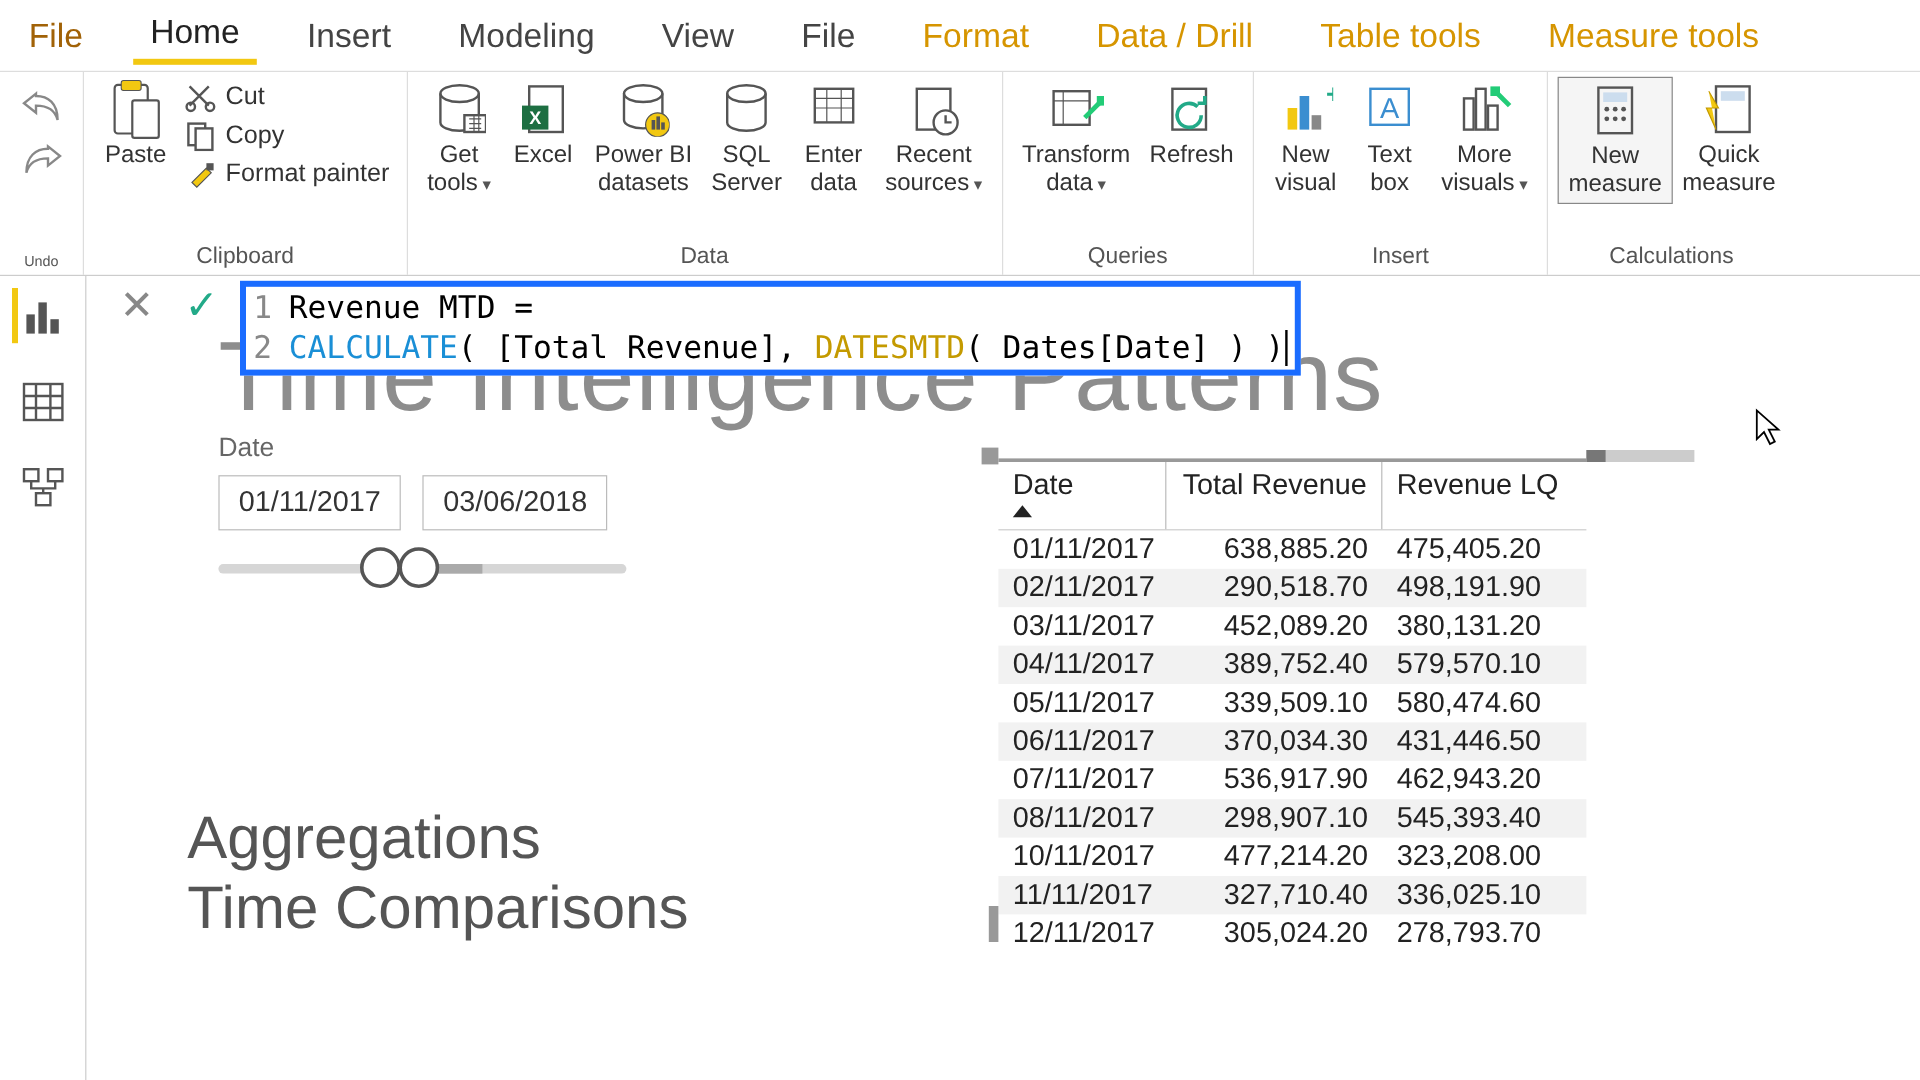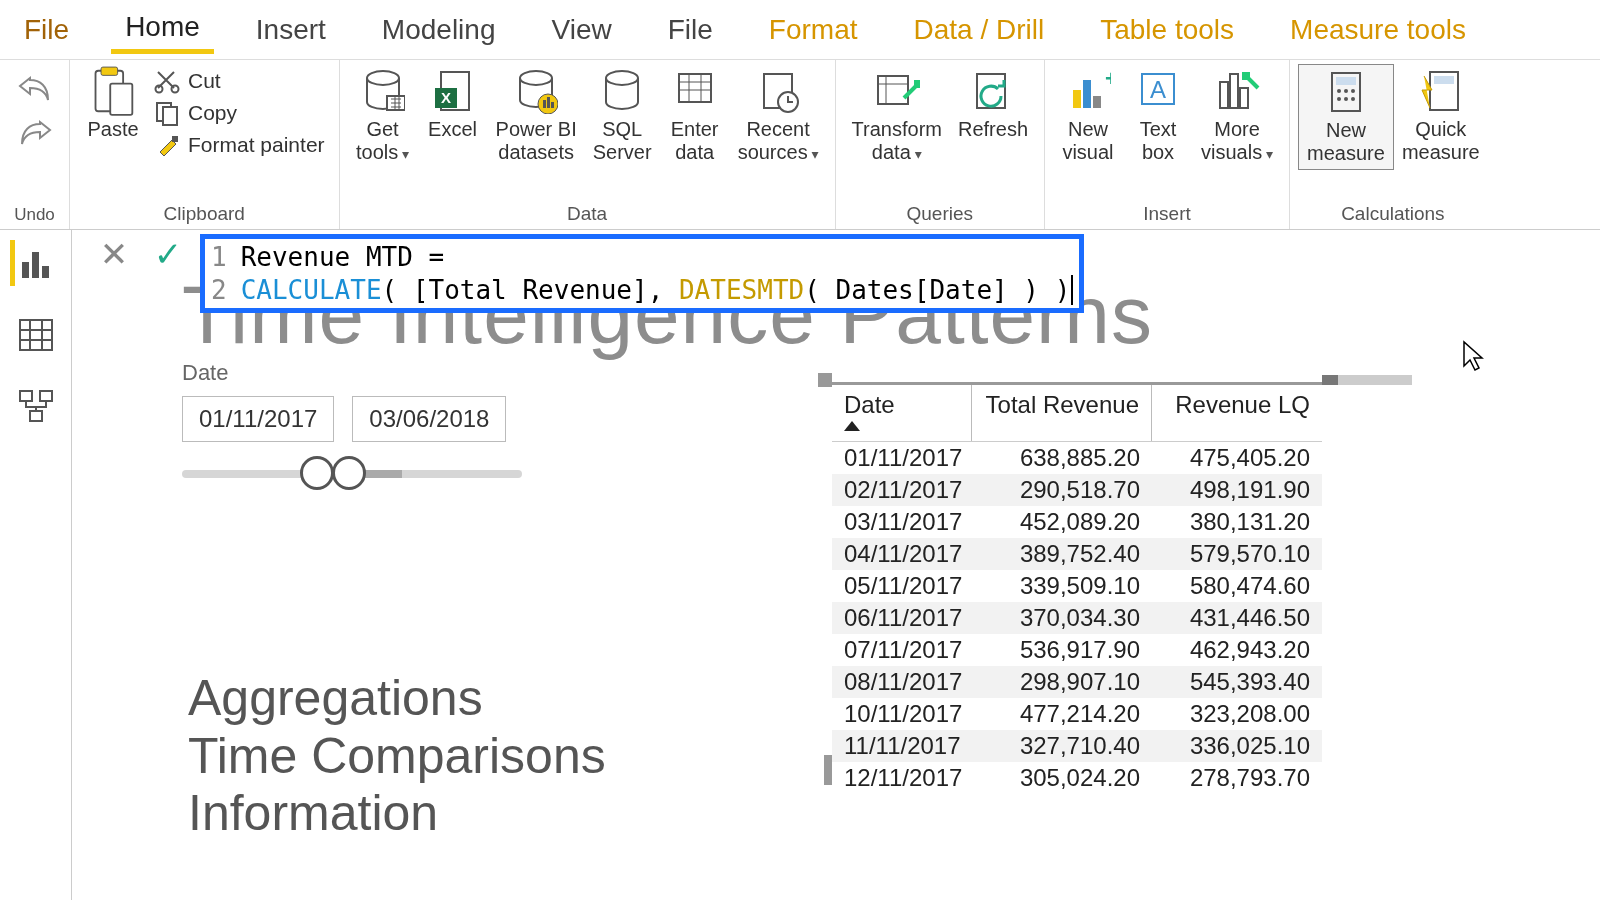--- a/index.html
+++ b/index.html
@@ -21,21 +21,21 @@
 .ribbon-btn.selected { border: 1px solid #888; background: #f5f5f5; }
 .ribbon-btn .ico { width: 46px; height: 46px; display: flex; align-items: center; justify-content: center; margin-bottom: 4px; }
 .ribbon-btn .txt { font-size: 20px; color: #333; text-align: center; line-height: 1.15; white-space: pre-line; }
 .ribbon-btn .txt.has-caret::after { content: " \25BE"; color: #555; font-size: 14px; }
 .small-btns { display: flex; flex-direction: column; gap: 6px; padding: 4px 6px; }
 .small-btn { display: flex; align-items: center; gap: 8px; font-size: 21px; color: #333; cursor: pointer; }
 .small-btn svg { width: 26px; height: 26px; }
 
 .undo-group { width: 70px; border-right: 1px solid #ddd; display: flex; flex-direction: column; align-items: center; padding: 6px 0 0 0; }
 .undo-group .u-btn { font-size: 30px; color: #888; padding: 8px; cursor: pointer; }
-.undo-group .label { font-size: 17px; color: #555; padding: 4px 0; margin-top: auto; }
+.undo-group .label { font-size: 12px; color: #555; padding: 4px 0; margin-top: auto; }
 
 
 .main { display: flex; height: calc(900px - 60px - 170px); }
 .viewrail { width: 72px; border-right: 1px solid #ccc; display: flex; flex-direction: column; align-items: center; padding-top: 10px; gap: 26px; }
 .viewrail .v-btn { width: 46px; height: 46px; display: flex; align-items: center; justify-content: center; cursor: pointer; }
 .viewrail .v-btn.active { border-left: 5px solid #f2c811; margin-left: -5px; padding-left: 5px; }
 
 
 .canvas { flex: 1; position: relative; padding: 4px 20px; }
 .formula-wrap { display: flex; align-items: flex-start; gap: 10px; }
@@ -51,37 +51,37 @@
 
 .slicer { position: absolute; top: 130px; left: 110px; }
 .slicer .sl-label { font-size: 22px; color: #666; margin-bottom: 10px; }
 .slicer .dates { display: flex; gap: 18px; }
 .slicer .dates .dv { border: 1px solid #bbb; padding: 8px 16px; font-size: 24px; color: #333; }
 .track { position: relative; width: 340px; height: 8px; background: #d6d6d6; border-radius: 4px; margin-top: 28px; }
 .track .fill { position: absolute; left: 130px; right: 120px; top: 0; bottom: 0; background: #aaa; }
 .handle { position: absolute; width: 34px; height: 34px; border: 3px solid #555; border-radius: 50%; background: #fff; top: -14px; }
 .h1 { left: 118px; } .h2 { left: 150px; }
 
-.textlist { position: absolute; top: 440px; left: 116px; }
+.textlist { position: absolute; top: 440px; left: 84px; }
 .textlist div { font-size: 50px; font-weight: 300; color: #555; line-height: 1.15; }
 
 .table-visual { position: absolute; top: 152px; left: 760px; width: 490px; border-top: 3px solid #999; background: #fff; }
 .table-visual .corner { position: absolute; top: -12px; left: -14px; width: 14px; height: 14px; background: #999; }
 .table-visual .side { position: absolute; top: 370px; left: -8px; width: 8px; height: 30px; background: #999; }
 .table-visual .scroll { position: absolute; top: -10px; right: -90px; width: 90px; height: 10px; background: #ccc; }
 .table-visual .scroll .thumb { position: absolute; left: 0; width: 16px; height: 10px; background: #777; }
 .tvh { display: flex; border-bottom: 1px solid #ccc; }
 .tvh div { padding: 6px 12px 10px 12px; font-size: 24px; font-weight: 500; color: #222; border-right: 1px solid #bbb; }
 .tvh .sort::after { content: ""; display: block; width: 0; height: 0; border-left: 8px solid transparent; border-right: 8px solid transparent; border-bottom: 10px solid #222; margin-top: 2px; }
 .tvr { display: flex; }
 .tvr div { padding: 2px 12px; font-size: 24px; color: #222; }
 .tvr:nth-child(even) { background: #f2f2f2; }
 .col-date { width: 140px; }
 .col-rev { width: 180px; text-align: right; }
-.col-lq  { width: 170px; text-align: right; }
+.col-lq  { width: 170px; }
 
 svg { display: block; }
 .mouse-cursor { position: absolute; top: 110px; left: 1390px; pointer-events: none; }
 </style>
 </head>
 <body>
 
 <div class="menubar">
   <div class="item file">File</div>
   <div class="item active">Home</div>
@@ -375,21 +375,20 @@
       <div class="track">
         <div class="fill"></div>
         <div class="handle h1"></div>
         <div class="handle h2"></div>
       </div>
     </div>
 
     <div class="textlist">
       <div>Aggregations</div>
       <div>Time Comparisons</div>
-      <div>Information</div>
     </div>
 
     <div class="table-visual">
       <div class="corner"></div>
       <div class="side"></div>
       <div class="scroll">
           <div class="thumb"></div>
         </div>
       <div class="tvh">
         <div class="col-date sort">Date</div>

